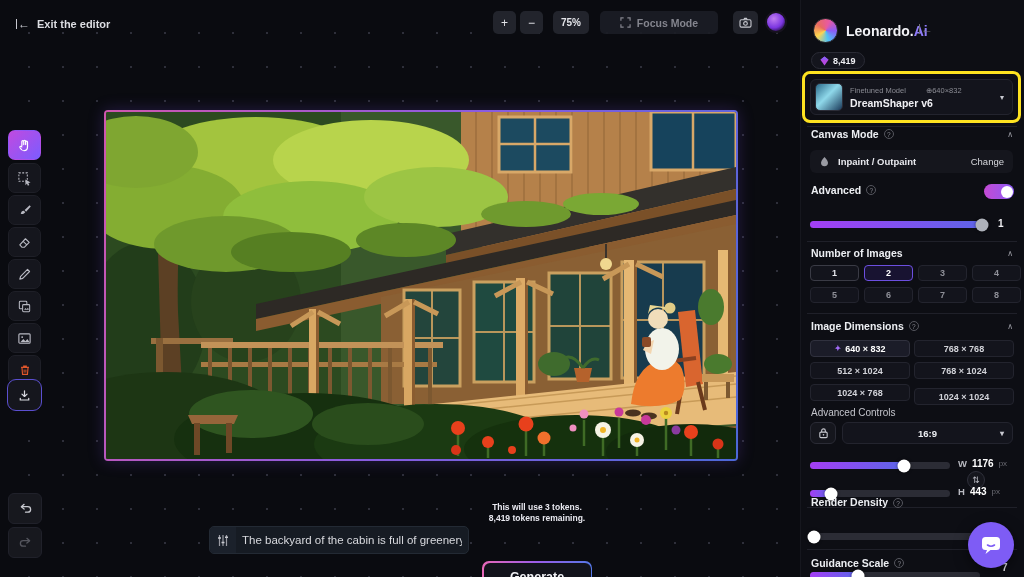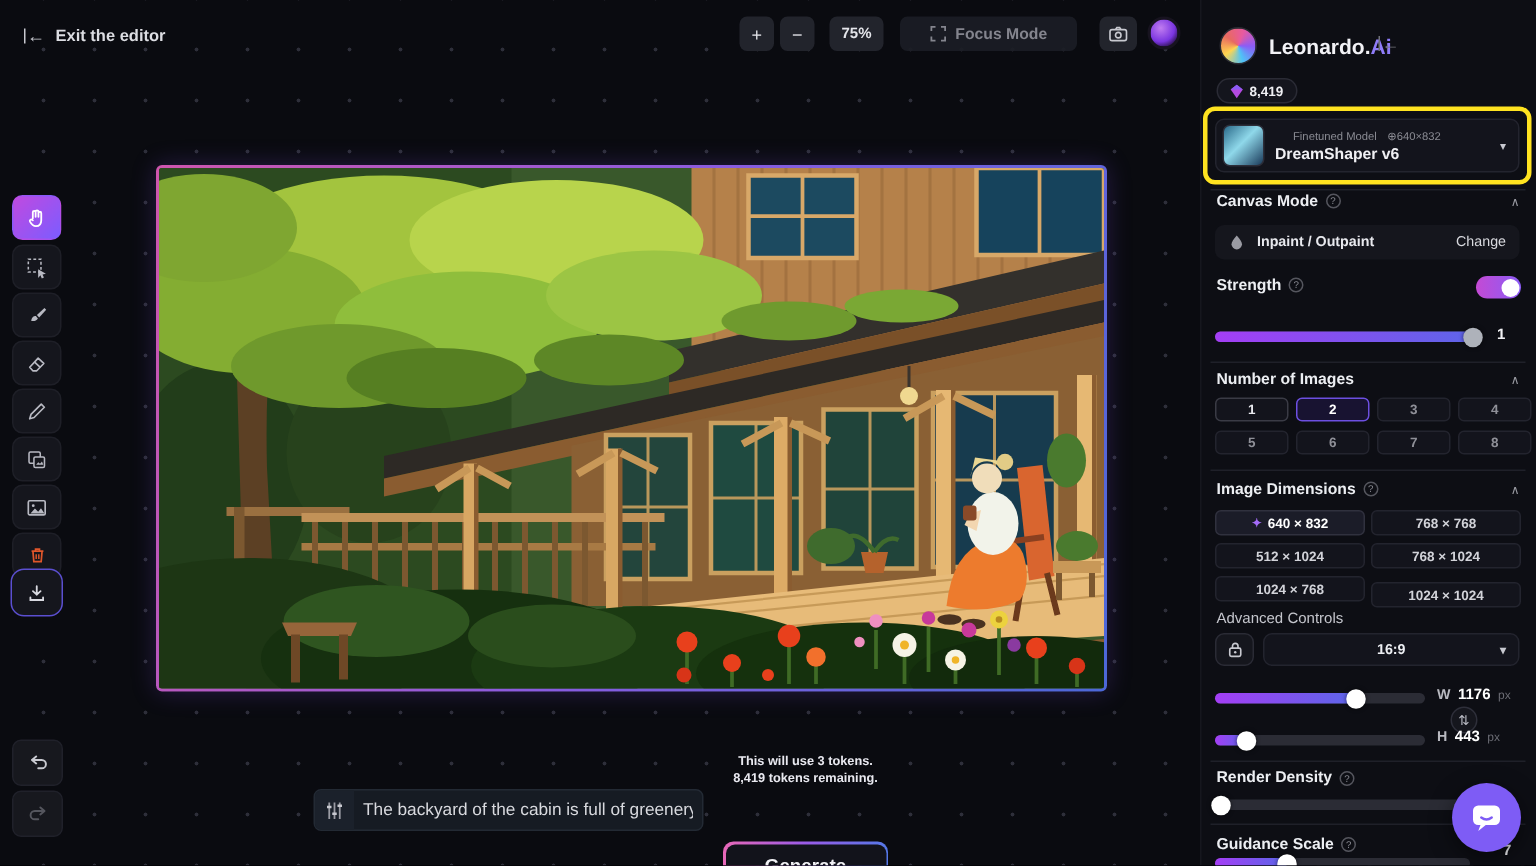--- a/index.html
+++ b/index.html
@@ -77,21 +77,21 @@
                 border-radius:9px; display:inline-flex; align-items:center; gap:4px; color:#f0f0f4;
                 font-size:9px; font-weight:bold; cursor:pointer; }
 
   .hl-box { left:1px; top:71px; width:219px; height:52px; border:3.5px solid #ffe320; border-radius:8px;
             pointer-events:none; z-index:5; }
   .model-box { left:9px; top:79px; width:203px; height:36px; background:#13141c; border:1px solid #23242e;
                border-radius:6px; display:flex; align-items:center; cursor:pointer; }
   .model-thumb { width:28px; height:28px; margin-left:4px; border-radius:5px;
     background:linear-gradient(135deg,#2a6a8a,#8fd8ea 45%,#1a3a5a); border:1px solid #2c2d38; }
   .model-meta { margin-left:7px; display:flex; flex-direction:column; gap:2px; }
-  .model-top { display:flex; gap:7px; font-size:7.5px; color:#8a8b93;margin-left:12px; }
+  .model-top { display:flex; gap:20px; font-size:7.5px; color:#8a8b93; }
   .model-name { font-size:10.5px; font-weight:bold; color:#f0f0f4; }
   .model-caret { margin-left:auto; margin-right:8px; color:#c8c9d0; font-size:8px; }
 
   .divider { left:6px; width:210px; height:1px; background:#1f2029; }
 
   .sec-head { left:10px; width:202px; display:flex; align-items:center; gap:5px; color:#eceef2;
               font-size:10.5px; font-weight:bold; }
   .help { width:10px; height:10px; border:1px solid #55565e; border-radius:50%; color:#8a8b93;
           font-size:6.5px; font-weight:normal; display:inline-flex; align-items:center; justify-content:center; }
   .chev { margin-left:auto; color:#9a9ba3; font-size:8px; font-weight:normal; cursor:pointer; }
@@ -454,21 +454,21 @@
     </div>
     <div class="sb mode-box">
       <svg width="11" height="11" viewBox="0 0 12 12">
         <path d="M6 1C3.5 3.8 2.2 5.8 2.2 7.4a3.8 3.8 0 007.6 0C9.8 5.8 8.5 3.8 6 1z" fill="#9a9ba3"></path>
       </svg>
       <span class="mode-label">Inpaint / Outpaint</span>
       <span class="change">Change</span>
     </div>
 
     <div class="sb sec-head" style="top:184px;">
-      <span>Strength</span>
+      <span>Advanced</span>
       <span class="help">?</span>
     </div>
     <div class="sb toggle">
         <div class="knob"></div>
       </div>
 
     <div class="sb slider" style="left:9px;top:221px;width:178px;">
       <div class="fill" style="width:100%;"></div>
       <div class="knob grey" style="left:172px;"></div>
     </div>
@@ -562,21 +562,21 @@
       <div class="knob" style="left:15%;"></div>
     </div>
     <div class="sb dim-lab" style="left:157px;top:486px;">
       <span class="ax">H</span>
       <span class="vv">443</span>
       <span class="uu">px</span>
     </div>
 
     <div class="sb divider" style="top:507px;"></div>
 
-    <div class="sb sec-head" style="top:512px;align-items:flex-end;">
+    <div class="sb sec-head" style="top:496px;align-items:flex-end;">
       <span>Render Density</span>
       <span class="help">?</span>
     </div>
     <div class="sb slider" style="left:9px;top:533px;width:170px;">
       <div class="knob" style="left:4px;"></div>
     </div>
 
     <div class="sb divider" style="top:549px;"></div>
 
     <div class="sb sec-head" style="top:557px;">

